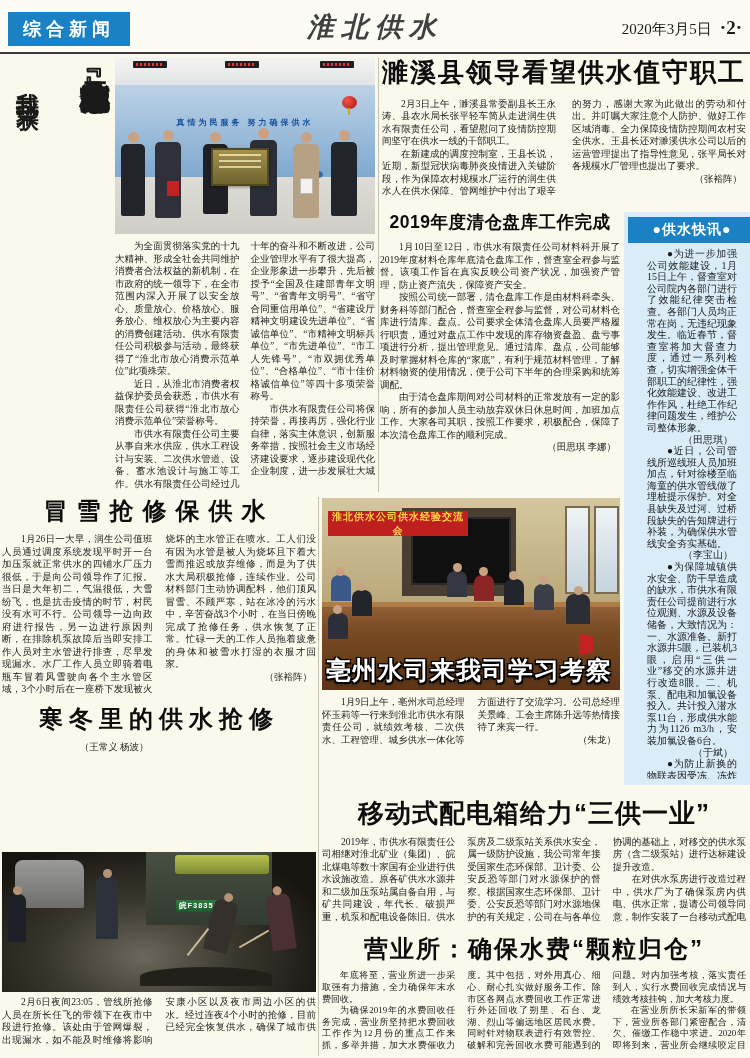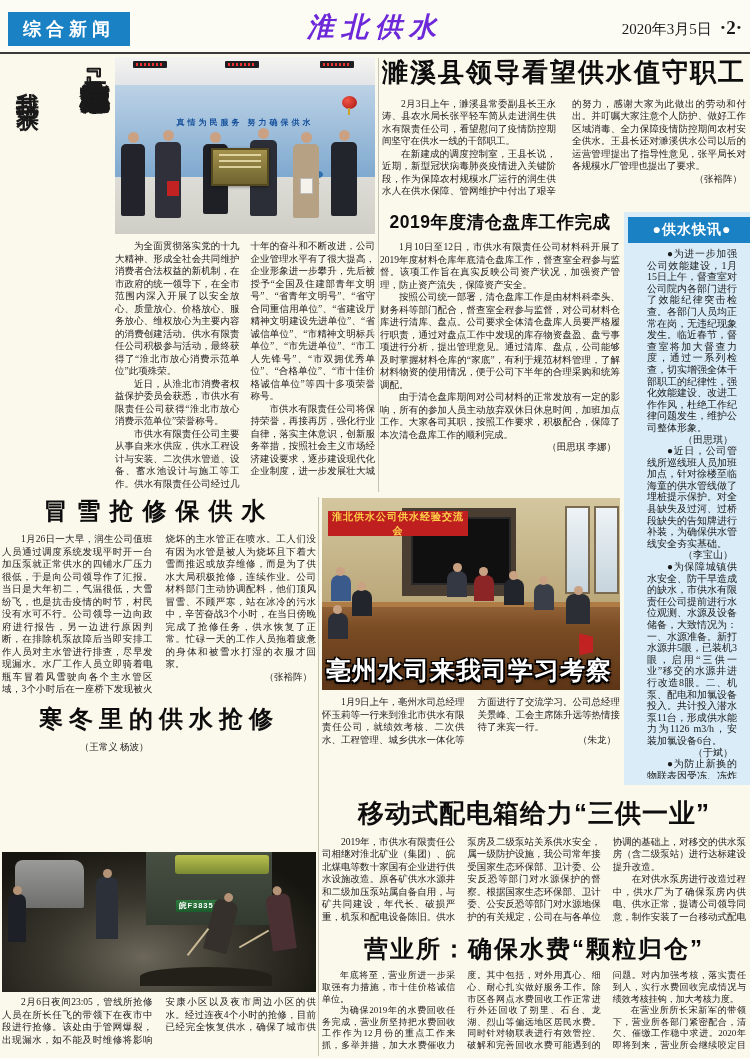--- a/index.html
+++ b/index.html
@@ -4,21 +4,21 @@
 <style>
   html,body{margin:0;padding:0;background:#e8e6dd;}
   .page{position:relative;width:750px;height:1058px;margin:0 auto;background:#fbf8ec;
         font-family:"Liberation Serif","DejaVu Serif",serif;color:#1a1a1a;overflow:hidden;}
   
   .hdr{position:absolute;left:0;top:0;width:750px;height:52px;background:#fdfcf4;border-bottom:2px solid #3a3a3a;}
   .section-label{position:absolute;left:8px;top:12px;background:#1a82c4;color:#fff;
       font-family:"Liberation Sans",sans-serif;font-weight:bold;font-size:18px;
       padding:5px 15px;letter-spacing:5px;}
   .masthead{position:absolute;left:50%;top:9px;transform:translateX(-50%);
-      font-weight:900;font-style:italic;font-size:27px;color:#6d28d9;letter-spacing:7px;white-space:nowrap;}
+      font-weight:900;font-style:italic;font-size:27px;color:#404040;letter-spacing:7px;white-space:nowrap;}
   .dateline{position:absolute;right:8px;top:17px;font-size:15px;white-space:nowrap;}
   .page-no{font-weight:900;font-size:19px;margin-left:8px;}
   
   .htitle{font-family:"Liberation Sans","DejaVu Sans",sans-serif;font-weight:900;text-align:center;color:#0d0d0d;line-height:1.1;}
   .body-text{font-size:9.5px;line-height:12.5px;text-align:justify;overflow:hidden;}
   .body-text p{margin:0;text-indent:2em;}
   .byline{text-align:right;padding-right:4px;text-indent:0 !important;}
   .cols2{column-count:2;column-gap:12px;}
   .cols3{column-count:3;column-gap:12px;}
   .vline{position:absolute;width:1px;background:#c7c2b0;}
@@ -294,20 +294,20 @@
     <div class="body-text cols3" style="margin-top:8px;height:96px;">
       <p>2019年，市供水有限责任公司相继对淮北矿业（集团）、皖北煤电等数十家国有企业进行供水设施改造。原各矿供水水源井和二级加压泵站属自备自用，与矿共同建设，年代长、破损严重，机泵和配电设备陈旧。供水泵房及二级泵站关系供水安全，属一级防护设施，我公司常年接受国家生态环保部、卫计委、公安反恐等部门对水源保护的督察。根据国家生态环保部、卫计委、公安反恐等部门对水源地保护的有关规定，公司在与各单位协调的基础上，对移交的供水泵房（含二级泵站）进行达标建设提升改造。</p>
       <p>在对供水泵房进行改造过程中，供水厂为了确保泵房内供电、供水正常，提请公司领导同意，制作安装了一台移动式配电箱。该移动式配电箱，在朔石矿业龙河桥南北泵房、岱河矿业岱西泵房相继使用，既不影响机泵正常供水，也未拖泵房达标建设施工后腿。</p>
 
     </div>
   </div>
 
   <div style="position:absolute;left:322px;top:936px;width:424px;">
     <div class="htitle" style="font-size:24px;letter-spacing:2px;">营业所：确保水费“颗粒归仓”</div>
     <div class="body-text cols3" style="margin-top:8px;height:84px;font-size:9px;line-height:11.6px;">
-      <p>年底将至，营业所进一步采取强有力措施，市十佳价格诚信单位。</p>
+      <p>年底将至，营业所进一步采取强有力措施，全力确保年末水费回收。</p>
       <p>为确保2019年的水费回收任务完成，营业所坚持把水费回收工作作为12月份的重点工作来抓，多举并措，加大水费催收力度。其中包括，对外用真心、细心、耐心扎实做好服务工作。除市区各网点水费回收工作正常进行外还回收了朔里、石台、龙湖、烈山等偏远地区居民水费。同时针对物联表进行有效管控、破解和完善回收水费可能遇到的问题。对内加强考核，落实责任到人，实行水费回收完成情况与绩效考核挂钩，加大考核力度。</p>
       <p>在营业所所长宋新军的带领下，营业所各部门紧密配合，清欠、催缴工作稳中求进。2020年即将到来，营业所会继续咬定目标、冲刺新高，所长、班长、抄表员团结战斗、坚定信心、共同推动2020年水费回收工作。</p>
 
     </div>
   </div>
 
 </div>
 
 </body></html>

